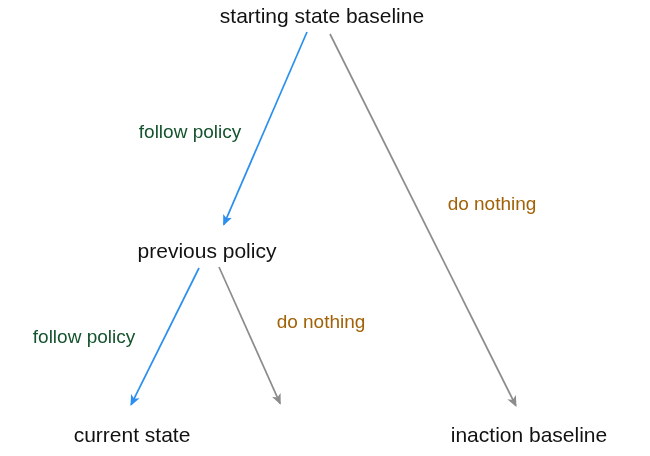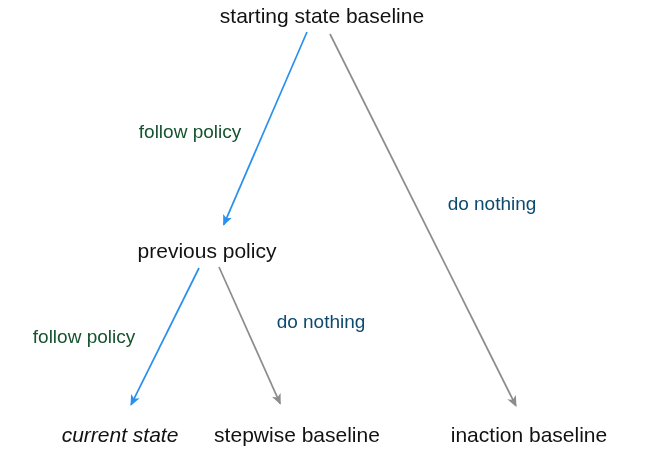--- a/index.html
+++ b/index.html
@@ -40,21 +40,21 @@
     white-space: nowrap;
     font-size: 19px;
     line-height: 1;
     font-family: "Liberation Sans", sans-serif;
     transform: translate(-50%, 0);
   }
   .edge-label.policy {
     color: #14532d;
   }
   .edge-label.inaction {
-    color: #0c4a6e;
+    color: #a16207;
   }
 </style>
 </head>
 <body>
 
 <div id="diagram-canvas">
 
   <svg id="arrow-layer" viewBox="0 0 650 456" width="650" height="456" xmlns="http://www.w3.org/2000/svg">
     <defs>
       <marker id="head-blue" markerWidth="7" markerHeight="7" refX="5.6" refY="3.1" orient="auto" markerUnits="strokeWidth">
@@ -67,22 +67,21 @@
     <g id="edge-paths">
         <line x1="307" y1="32" x2="223.77690756229066" y2="224.5743650593507" stroke="#2a8fee" stroke-width="1.7" marker-end="url(#head-blue)"></line>
         <line x1="330" y1="34" x2="515.8695048315003" y2="405.7390096630006" stroke="#8c8c8c" stroke-width="1.7" marker-end="url(#head-gray)"></line>
         <line x1="199" y1="268" x2="131.11294516795172" y2="404.73026536595637" stroke="#2a8fee" stroke-width="1.7" marker-end="url(#head-blue)"></line>
         <line x1="219" y1="267" x2="280.1404578941368" y2="403.61071060721184" stroke="#8c8c8c" stroke-width="1.7" marker-end="url(#head-gray)"></line>
       </g>
   </svg>
 
   <div class="node-label" style="left: 322px; top: 5px;">starting state baseline</div>
   <div class="node-label" style="left: 207px; top: 240px;">previous policy</div>
-  <div class="node-label" style="left: 120px; top: 424px; font-style: italic;">current state</div>
-  <div class="node-label" style="left: 297px; top: 424px;">stepwise baseline</div>
+  <div class="node-label" style="left: 132px; top: 424px;">current state</div>
   <div class="node-label" style="left: 529px; top: 424px;">inaction baseline</div>
 
   <div class="edge-label policy" style="left: 190px; top: 122px;">follow policy</div>
   <div class="edge-label inaction" style="left: 492px; top: 194px;">do nothing</div>
   <div class="edge-label policy" style="left: 84px; top: 327px;">follow policy</div>
   <div class="edge-label inaction" style="left: 321px; top: 312px;">do nothing</div>
 
 </div>
 
 </body></html>

